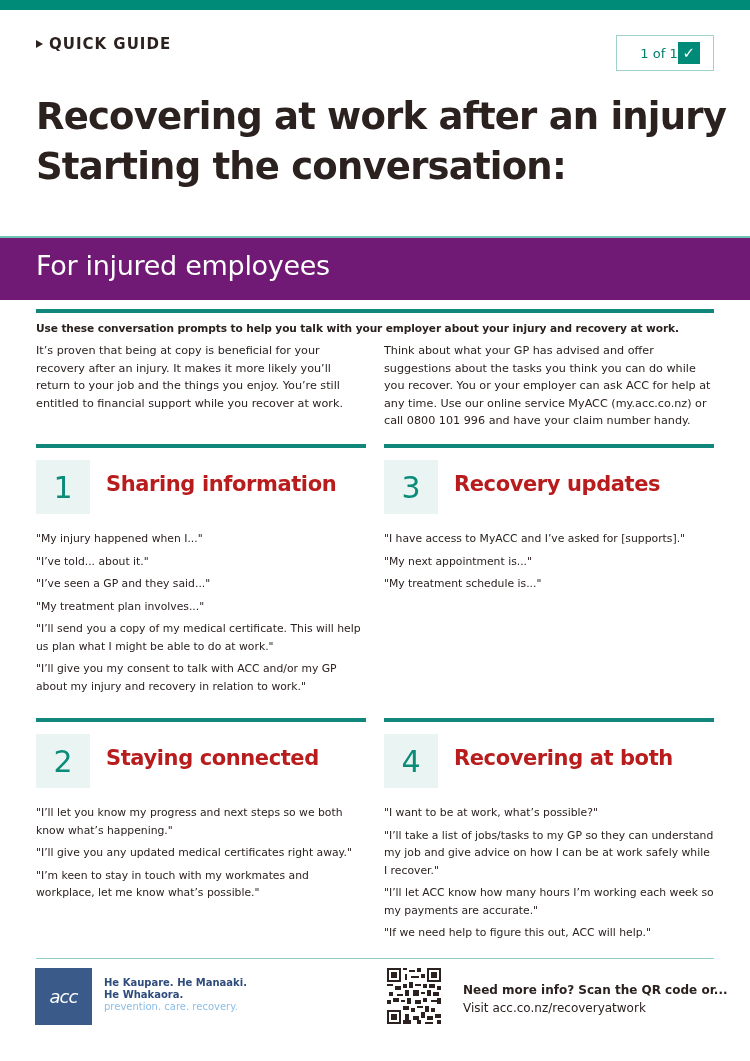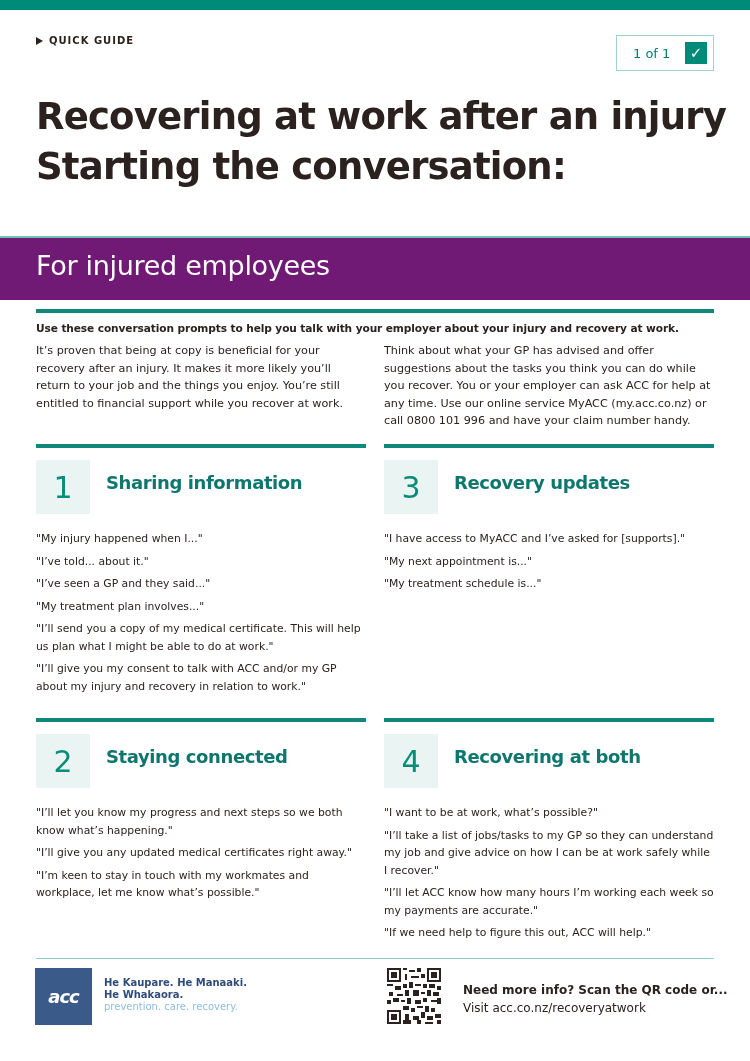--- a/index.html
+++ b/index.html
@@ -1,46 +1,46 @@
 <!DOCTYPE html>
 <html><head>
 <meta charset="utf-8">
 <style>
   * { box-sizing: border-box; margin: 0; padding: 0; }
   html, body { width: 750px; height: 1061px; background: #ffffff; overflow: hidden; }
   body { font-family: "DejaVu Sans", sans-serif; color: #2b2220; position: relative; }
 
   .top-bar { position: absolute; left: 0; top: 0; width: 750px; height: 10px; background: #008a78; }
 
-  .quick-guide { position: absolute; left: 36px; top: 35px; font-size: 10px; font-weight: bold; letter-spacing: 1px; color: #2b2220; display: flex; align-items: center; gap: 6px; }
+  .quick-guide { position: absolute; left: 36px; top: 35px; font-size: 15px; font-weight: bold; letter-spacing: 1px; color: #2b2220; display: flex; align-items: center; gap: 6px; }
   .quick-guide .tri { width: 0; height: 0; border-left: 7px solid #2b2220; border-top: 4px solid transparent; border-bottom: 4px solid transparent; }
 
-  .page-badge { position: absolute; left: 616px; top: 35px; width: 98px; height: 36px; border: 1px solid #9fd3c9; display: flex; align-items: center; justify-content: space-between; padding: 0 6px 0 16px; }
+  .page-badge { position: absolute; left: 616px; top: 35px; width: 98px; height: 36px; border: 1px solid #9fd3c9; display: flex; align-items: center; justify-content: center; padding: 0 6px 0 16px; }
   .page-badge .lbl { font-size: 13px; color: #007e6d; }
   .page-badge .check { width: 22px; height: 22px; background: #008a78; color: #ffffff; font-size: 15px; font-weight: bold; display: flex; align-items: center; justify-content: center; }
 
   .title { position: absolute; left: 36px; top: 92px; font-size: 37px; line-height: 50px; font-weight: bold; color: #2b2220; letter-spacing: -0.8px; }
 
   .band { position: absolute; left: 0; top: 236px; width: 750px; height: 64px; background: #701a75; border-top: 2px solid #6cc4b5; }
   .band .txt { position: absolute; left: 36px; top: 12px; font-size: 27px; color: #ffffff; letter-spacing: -0.3px; }
 
   .rule { position: absolute; height: 4px; background: #10877a; }
   .thin-rule { position: absolute; height: 1px; background: #8fcfc3; }
 
   .intro-lead { position: absolute; left: 36px; top: 322px; font-size: 10.6px; font-weight: bold; color: #2b2220; white-space: nowrap; letter-spacing: -0.1px; }
   .intro-col { position: absolute; top: 342px; width: 330px; font-size: 11.2px; line-height: 17.6px; color: #2b2220; }
 
   .section { position: absolute; width: 330px; }
   .section .num-box { position: absolute; left: 0; top: 0; width: 54px; height: 54px; background: #eaf4f2; color: #0a8c79; font-size: 30px; display: flex; align-items: center; justify-content: center; }
-  .section .heading { position: absolute; left: 70px; top: 12px; font-size: 18px; font-weight: bold; color: #0f766e; white-space: nowrap; letter-spacing: -0.4px; }
+  .section .heading { position: absolute; left: 70px; top: 12px; font-size: 21px; font-weight: bold; color: #b91c1c; white-space: nowrap; letter-spacing: -0.4px; }
   .section .quotes { position: absolute; left: 0; top: 70px; width: 330px; }
   .section .quotes p { font-size: 10.8px; line-height: 17.5px; margin-bottom: 5px; color: #2b2220; }
 
   .logo { position: absolute; left: 35px; top: 968px; width: 57px; height: 57px; background: #3a5a8a; display: flex; align-items: center; justify-content: center; }
-  .logo span { color: #ffffff; font-size: 18px; font-weight: bold; font-style: italic; letter-spacing: -1px; }
+  .logo span { color: #ffffff; font-size: 18px; font-weight: normal; font-style: italic; letter-spacing: -1px; }
   .tagline { position: absolute; left: 104px; top: 977px; font-size: 10px; line-height: 12px; }
   .tagline .dark { color: #2f4c7c; font-weight: bold; }
   .tagline .light { color: #8dbde6; font-weight: normal; }
 
   .qr { position: absolute; left: 387px; top: 968px; width: 54px; height: 56px; background: #ffffff; }
   .footer-info { position: absolute; left: 463px; top: 981px; font-size: 12px; line-height: 18px; color: #2b2220; }
   .footer-info .b { font-weight: bold; }
 </style>
 </head>
 <body>

